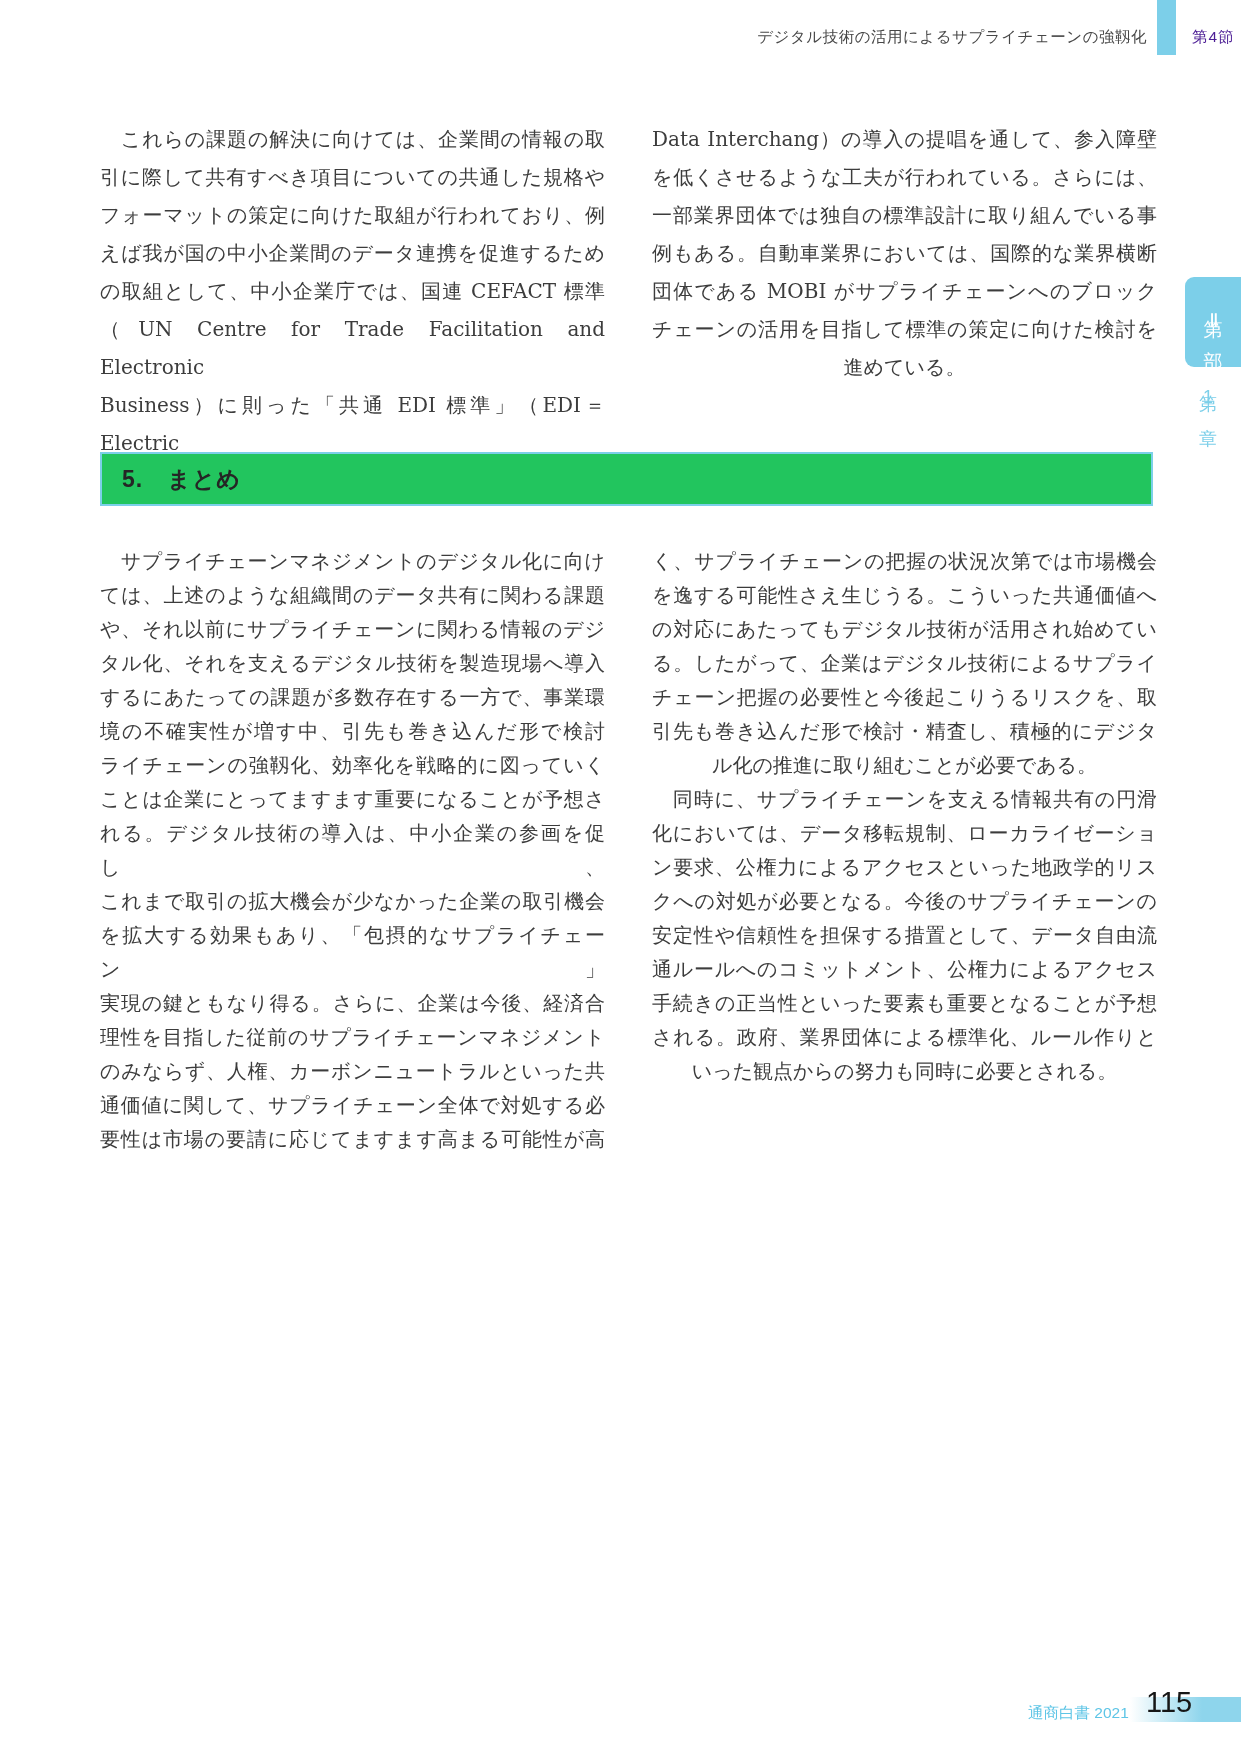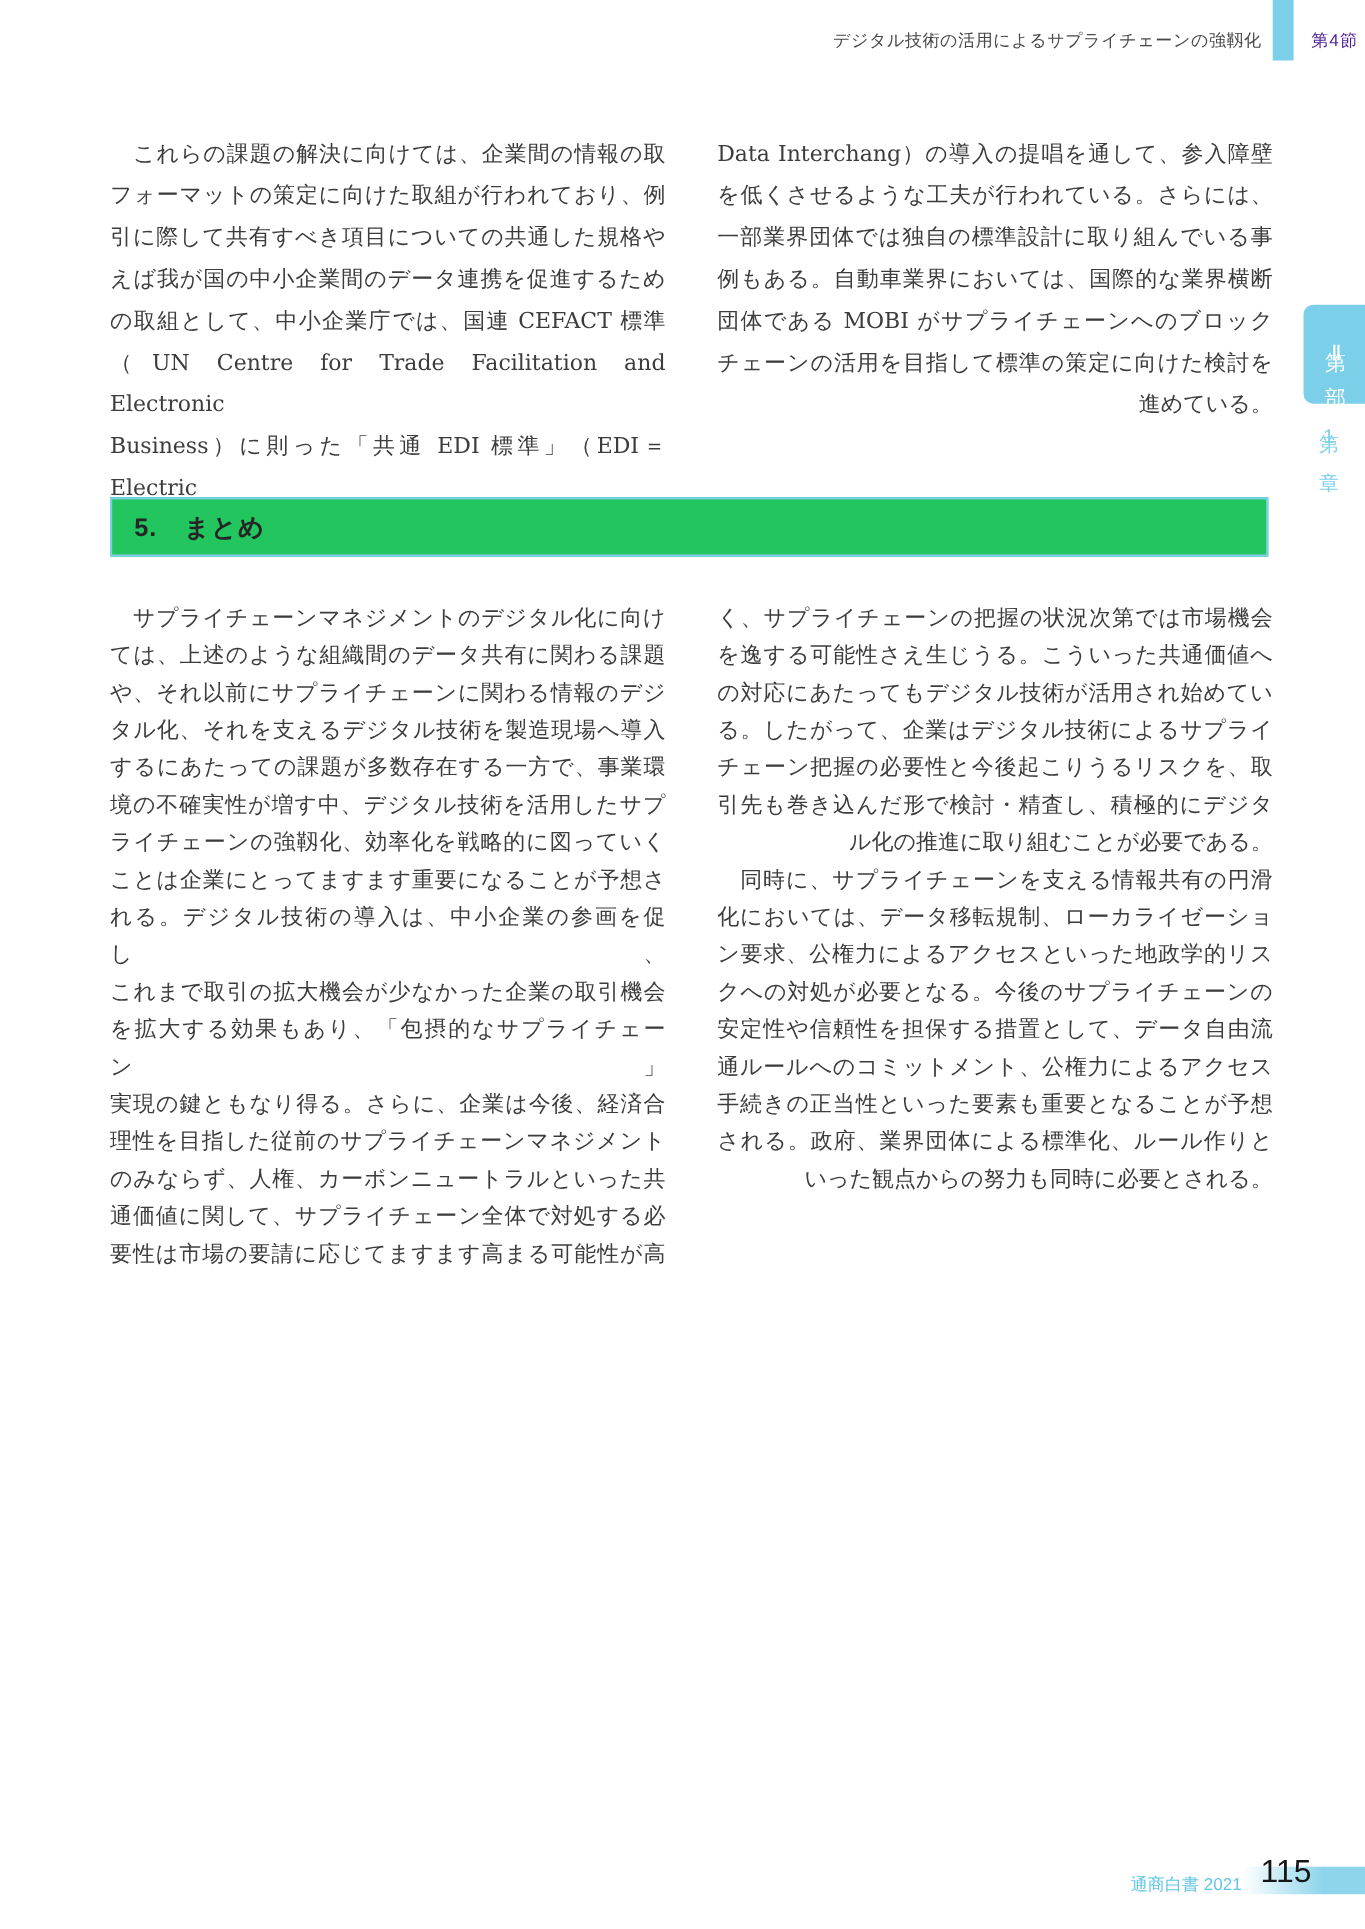--- a/index.html
+++ b/index.html
@@ -19,21 +19,21 @@
     position:absolute; top:27px; left:1192px;
     font-family:"Liberation Sans",sans-serif; font-size:15.5px; color:#4c1d95; letter-spacing:1px;
   }
   
   .cols { position:absolute; left:100px; display:flex; gap:47px; }
   .col  { width:505px; font-size:20px; }
   .intro-cols { top:120px; }
   .intro-cols .col { line-height:38px; }
   .body-cols  { top:544px; }
   .body-cols .col { line-height:34px; }
-  .tline { text-align:right; white-space:nowrap; }
+  .tline { text-align:center; white-space:nowrap; }
   .tline.just { white-space:normal; text-align:justify; text-align-last:justify; }
   
   .sum-box {
     position:absolute; left:100px; top:452px; width:1053px; height:54px;
     border:2px solid #7ccfe9; box-sizing:border-box; background:#22c55e;
     display:flex; align-items:center;
   }
   .sum-box .sum-head {
     font-family:"Liberation Sans",sans-serif; font-weight:bold; font-size:23px;
     color:#252525; padding-left:20px; letter-spacing:1px;
@@ -74,22 +74,22 @@
 
 <div class="page">
 
   <div class="hdr-title">デジタル技術の活用によるサプライチェーンの強靱化</div>
   <div class="hdr-bar"></div>
   <div class="hdr-num">第4節</div>
 
   <div class="cols intro-cols">
     <div class="col">
         <div class="tline just">　これらの課題の解決に向けては、企業間の情報の取</div>
+        <div class="tline just">引に際して共有すべき項目についての共通した規格や</div>
         <div class="tline just">フォーマットの策定に向けた取組が行われており、例</div>
-        <div class="tline just">引に際して共有すべき項目についての共通した規格や</div>
         <div class="tline just">えば我が国の中小企業間のデータ連携を促進するため</div>
         <div class="tline just">の取組として、中小企業庁では、国連 CEFACT 標準</div>
         <div class="tline just">（UN Centre for Trade Facilitation and Electronic</div>
         <div class="tline just">Business）に則った「共通 EDI 標準」（EDI＝Electric</div>
       </div>
     <div class="col">
         <div class="tline just">Data Interchang）の導入の提唱を通して、参入障壁</div>
         <div class="tline just">を低くさせるような工夫が行われている。さらには、</div>
         <div class="tline just">一部業界団体では独自の標準設計に取り組んでいる事</div>
         <div class="tline just">例もある。自動車業界においては、国際的な業界横断</div>
@@ -103,21 +103,21 @@
     <span class="sum-head">5.　まとめ</span>
   </div>
 
   <div class="cols body-cols">
     <div class="col">
         <div class="tline just">　サプライチェーンマネジメントのデジタル化に向け</div>
         <div class="tline just">ては、上述のような組織間のデータ共有に関わる課題</div>
         <div class="tline just">や、それ以前にサプライチェーンに関わる情報のデジ</div>
         <div class="tline just">タル化、それを支えるデジタル技術を製造現場へ導入</div>
         <div class="tline just">するにあたっての課題が多数存在する一方で、事業環</div>
-        <div class="tline just">境の不確実性が増す中、デジタル技術を活用したサプ</div>
+        <div class="tline just">境の不確実性が増す中、引先も巻き込んだ形で検討</div>
         <div class="tline just">ライチェーンの強靱化、効率化を戦略的に図っていく</div>
         <div class="tline just">ことは企業にとってますます重要になることが予想さ</div>
         <div class="tline just">れる。デジタル技術の導入は、中小企業の参画を促し、</div>
         <div class="tline just">これまで取引の拡大機会が少なかった企業の取引機会</div>
         <div class="tline just">を拡大する効果もあり、「包摂的なサプライチェーン」</div>
         <div class="tline just">実現の鍵ともなり得る。さらに、企業は今後、経済合</div>
         <div class="tline just">理性を目指した従前のサプライチェーンマネジメント</div>
         <div class="tline just">のみならず、人権、カーボンニュートラルといった共</div>
         <div class="tline just">通価値に関して、サプライチェーン全体で対処する必</div>
         <div class="tline just">要性は市場の要請に応じてますます高まる可能性が高</div>

